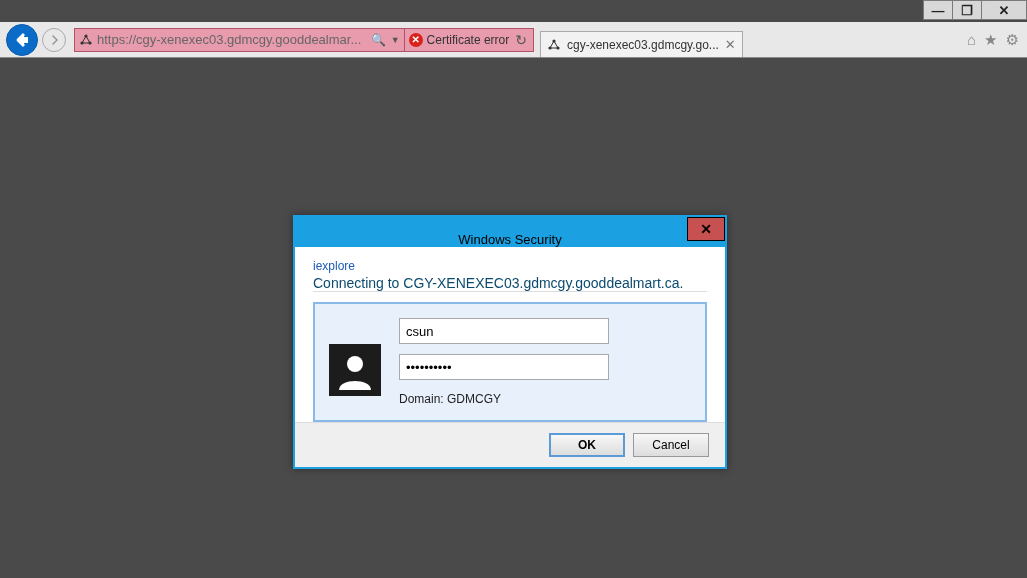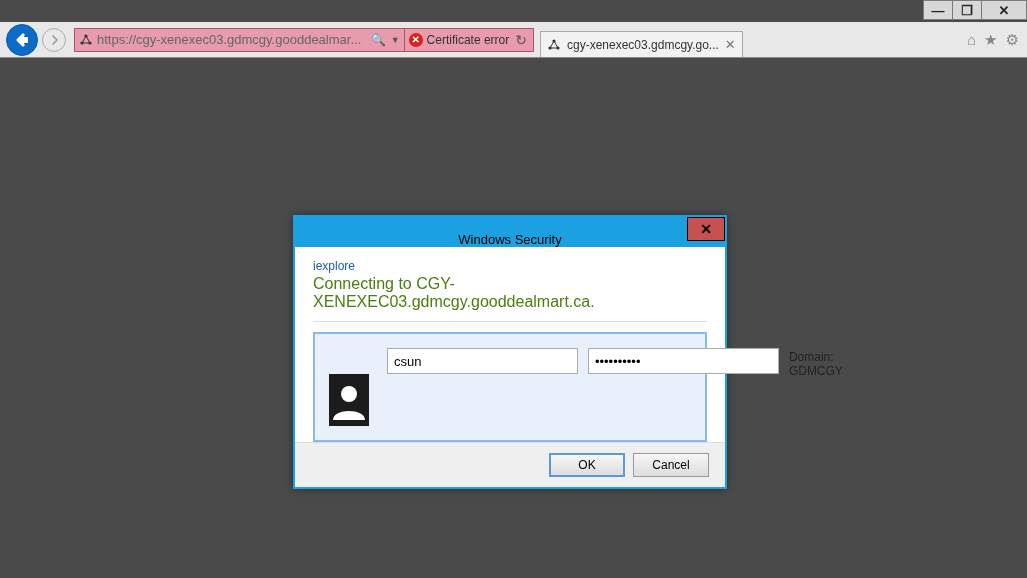--- a/index.html
+++ b/index.html
@@ -165,43 +165,43 @@
     }
     .dialog-body {
       padding: 12px 18px 0 18px;
     }
     .app-name {
       color: #1e5bb8;
       font-size: 12px;
       margin-bottom: 2px;
     }
     .connecting-to {
-      color: #4d7c0f;
-      font-size: 16px;
-      padding-bottom: 10px;
+      color: #0c4a6e;
+      font-size: 14px;
       border-bottom: 1px solid #ddd;
     }
     .cred-panel {
       margin-top: 10px;
       border: 2px solid #88b9e8;
       background: #e8f1fb;
       padding: 14px 14px 14px 14px;
       display: flex;
       gap: 18px;
     }
     .avatar {
       width: 52px; height: 52px;
       background: #1c1c1c;
       display: flex; align-items: center; justify-content: center;
       margin-top: 26px;
     }
     .avatar svg { fill: #fff; }
     .cred-fields {
       flex: 1;
       display: flex;
+      flex-direction: column;
       gap: 10px;
     }
     .cred-fields input[type="text"],
     .cred-fields input[type="password"] {
       width: 210px;
       height: 26px;
       border: 1px solid #aaa;
       padding: 0 6px;
       font-size: 13px;
       font-family: inherit;
@@ -221,20 +221,21 @@
     .dlg-btn {
       min-width: 76px;
       height: 24px;
       border: 1px solid #999;
       background: linear-gradient(#f7f7f7,#ddd);
       font-size: 12px;
       font-family: inherit;
     }
     .dlg-btn.default {
       border: 2px solid #5a9ad6;
+      font-weight: bold;
     }
   </style>
 </head>
 <body>
 
 <div class="titlebar">
   <div class="win-btn">
     <span>—</span>
   </div>
   <div class="win-btn">

